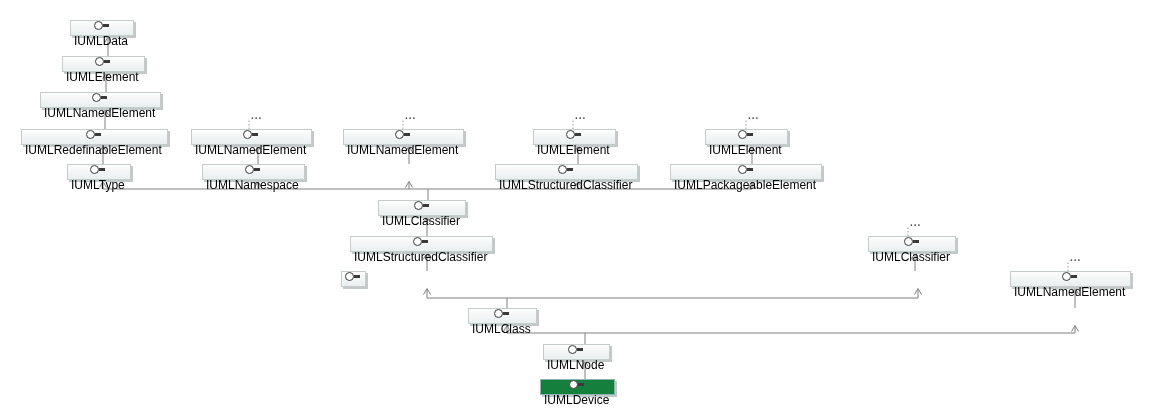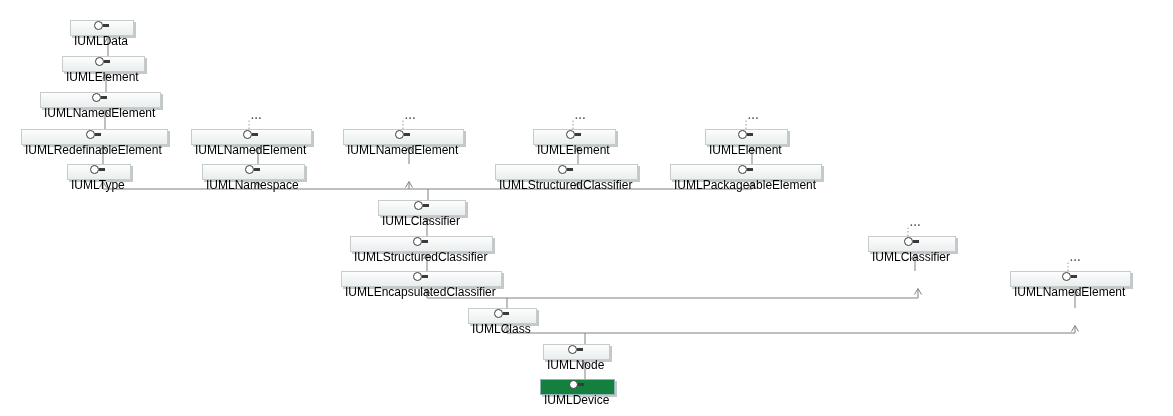--- a/index.html
+++ b/index.html
@@ -254,21 +254,20 @@
         <span class="dash"></span>
       </span>
     <span>IUMLClassifier</span>
     </div>
 
   <div class="node" style="left:341px;top:271px">
     <span class="ifc">
         <span class="circ"></span>
         <span class="dash"></span>
       </span>
-    <span>IUMLEncapsulatedClassifier</span>
     </div>
 
 
   <div class="node" style="left:1010px;top:271px">
     <span class="ifc">
         <span class="circ"></span>
         <span class="dash"></span>
       </span>
     <span>IUMLNamedElement</span>
     </div>

